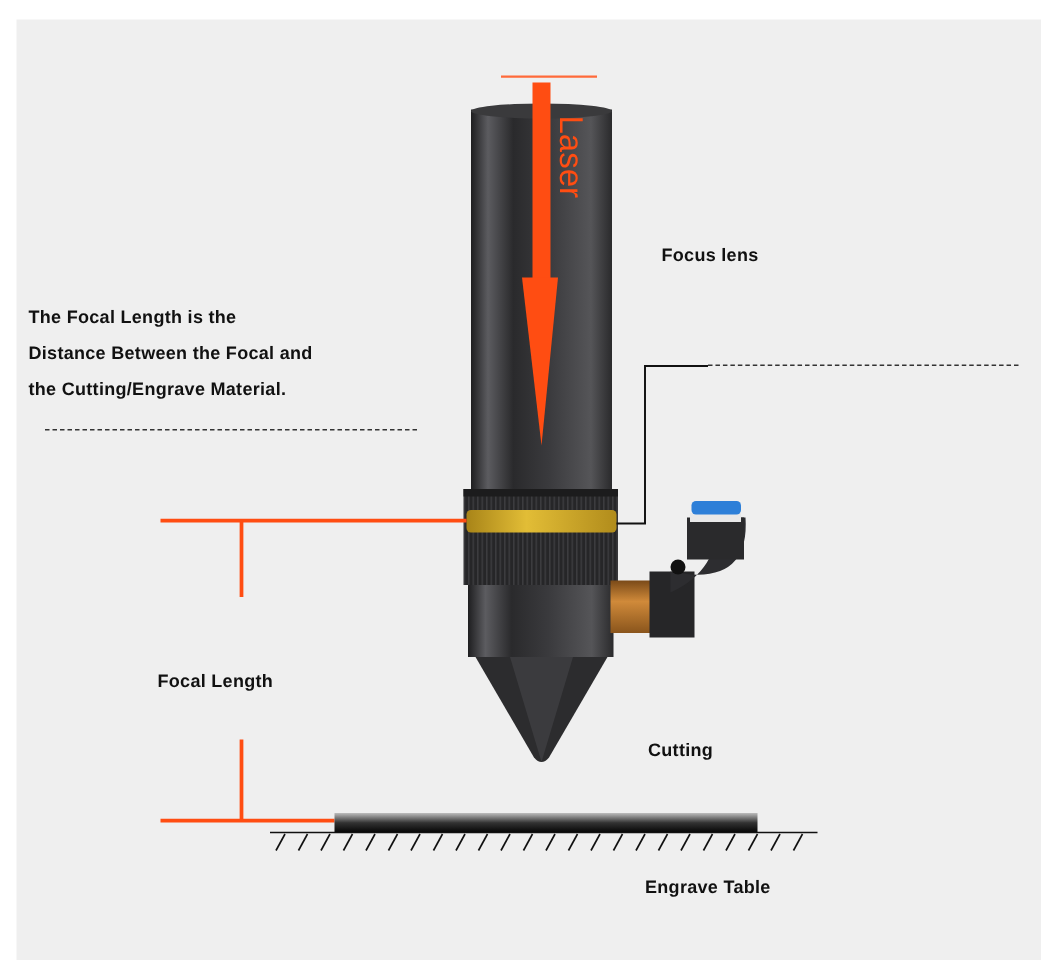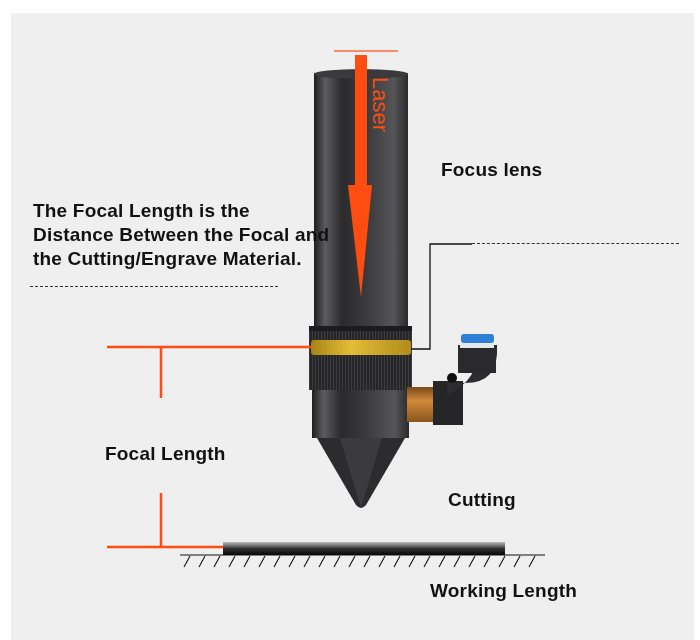--- a/index.html
+++ b/index.html
@@ -1,18 +1,18 @@
 <!DOCTYPE html>
 <html><head>
 <meta charset="utf-8">
 <style>
   html,body{margin:0;padding:0;background:#ffffff;}
   body{width:700px;height:640px;position:relative;overflow:hidden;font-family:"Liberation Sans","DejaVu Sans",sans-serif;}
   .panel{position:absolute;left:11px;top:13px;width:683px;height:627px;background:#efefef;}
-  .lbl{position:absolute;color:#111;font-weight:bold;font-size:19px;line-height:24px;white-space:nowrap;letter-spacing:0.2px;}
+  .lbl{position:absolute;color:#111;font-weight:bold;font-size:12px;line-height:24px;white-space:nowrap;letter-spacing:0.2px;}
   .dash{position:absolute;border-top:1.5px dashed #333;height:0;}
   svg{position:absolute;left:0;top:0;}
 </style>
 </head>
 <body>
 
 <div class="panel"></div>
 
 <svg width="700" height="640" viewBox="0 0 700 640">
   <defs>
@@ -117,31 +117,31 @@
       <line x1="475" y1="556" x2="469" y2="567"></line>
     <line x1="490" y1="556" x2="484" y2="567"></line>
       <line x1="505" y1="556" x2="499" y2="567"></line>
     <line x1="520" y1="556" x2="514" y2="567"></line>
       <line x1="535" y1="556" x2="529" y2="567"></line>
   </g>
 
   <text x="373" y="77" fill="#ff4d12" font-size="22" font-family="Liberation Sans, sans-serif" transform="rotate(90 373 77)">Laser</text>
 </svg>
 
-<div class="lbl" style="left:33px;top:199px;">
+<div class="lbl" style="left:19px;top:199px;">
   <div>The Focal Length is the</div>
   <div>Distance Between the Focal and</div>
   <div>the Cutting/Engrave Material.</div>
 </div>
 <div class="dash" style="left:30px;top:286px;width:248px;"></div>
 
 <div class="lbl" style="left:441px;top:158px;">
   <div>Focus lens</div>
 </div>
 <div class="dash" style="left:472px;top:243px;width:207px;"></div>
 
 <div class="lbl" style="left:105px;top:442px;text-align:right;">Focal Length</div>
 
-<div class="lbl" style="left:448px;top:488px;">
+<div class="lbl" style="left:432px;top:488px;">
   <div>Cutting</div>
 </div>
 
-<div class="lbl" style="left:430px;top:579px;">Working Length</div>
+<div class="lbl" style="left:430px;top:579px;">Engrave Table</div>
 
 </body></html>

